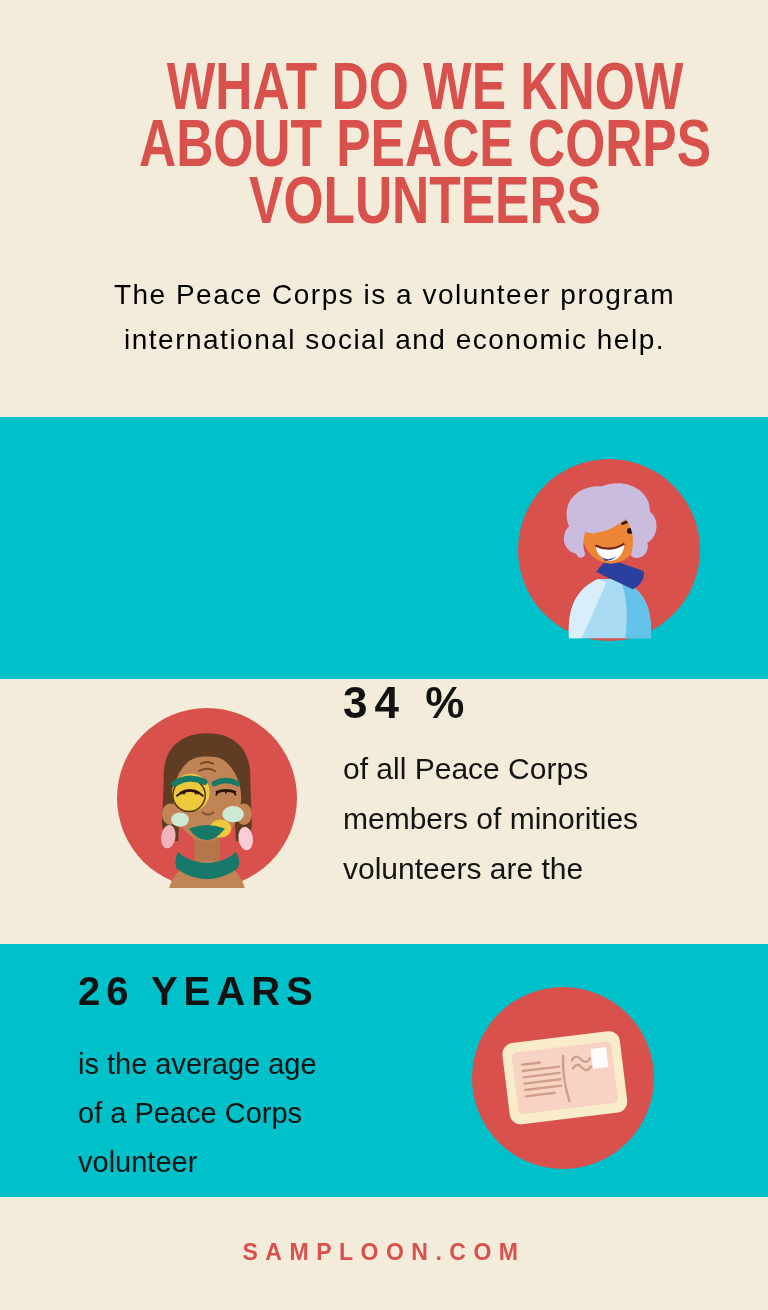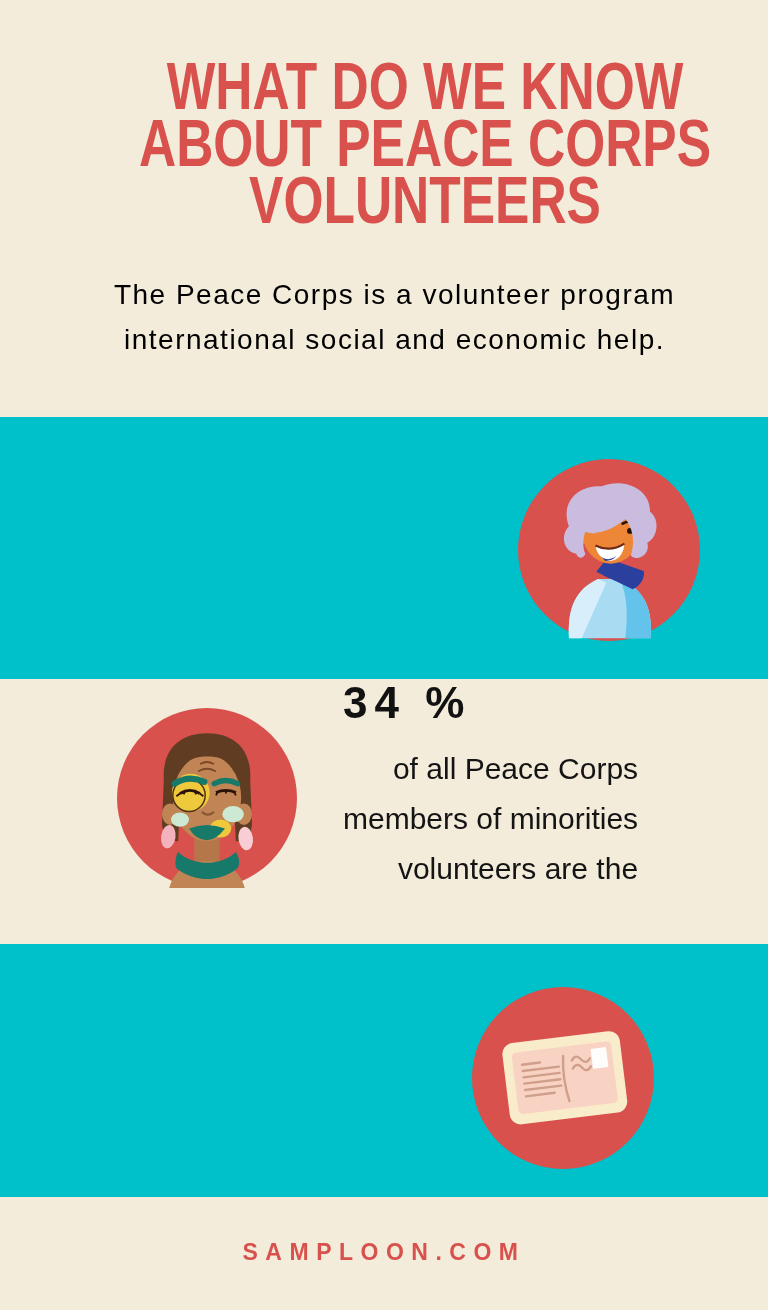--- a/index.html
+++ b/index.html
@@ -36,21 +36,21 @@
   
   .stat{position:absolute;color:#141414;}
   .stat .value{margin:0;font-weight:700;color:#121212;white-space:nowrap;}
   .stat .desc{margin:0;white-space:nowrap;}
   .stat .desc span{display:block;}
   #stat1{left:47px;top:24px;}
   #stat1 .value{font-size:48px;line-height:52px;letter-spacing:4px;}
   #stat1 .desc{margin-top:12px;font-size:29px;line-height:46px;}
   #stat2{left:343px;top:11px;}
   #stat2 .value{font-size:44px;line-height:50px;letter-spacing:7px;}
-  #stat2 .desc{margin-top:16px;font-size:30px;line-height:50px;text-align:right;}
+  #stat2 .desc{margin-top:16px;font-size:30px;line-height:50px;}
   #stat3{left:78px;top:24px;}
   #stat3 .value{font-size:40px;line-height:46px;letter-spacing:6px;}
   #stat3 .desc{margin-top:26px;font-size:29px;line-height:49px;}
   
   .icon{position:absolute;display:block;}
   #icon1{left:518px;top:42px;width:182px;height:182px;}
   #icon2{left:117px;top:41px;width:180px;height:180px;}
   #icon3{left:472px;top:43px;width:182px;height:182px;}
   .icon .bg{fill:var(--red,#d8514d);}
   
@@ -148,20 +148,28 @@
       <h2 class="value">34 %</h2>
       <p class="desc">
         <span>of all Peace Corps</span>
         <span>members of minorities</span>
         <span>volunteers are the</span>
       </p>
     </div>
   </section>
 
   <section class="band" id="band3">
+    <div class="stat" id="stat3">
+      <h2 class="value">26 YEARS</h2>
+      <p class="desc">
+        <span>is the average age</span>
+        <span>of a Peace Corps</span>
+        <span>volunteer</span>
+      </p>
+    </div>
     <svg class="icon" id="icon3" viewBox="0 0 200 200" aria-hidden="true">
       <circle class="bg" cx="100" cy="100" r="100"></circle>
       <g transform="rotate(-7 100 100)">
         <rect x="37" y="55" width="130" height="90" rx="12" fill="#f9ecca"></rect>
         <rect x="47" y="66" width="110" height="68" rx="5" fill="#f8d3c3"></rect>
         <g stroke="#cf9f8b" stroke-width="2.6" stroke-linecap="round" fill="none">
           <path d="M57,80 H77"></path>
           <path d="M57,87 H97"></path>
           <path d="M57,94 H97"></path>
           <path d="M57,101 H97"></path>

